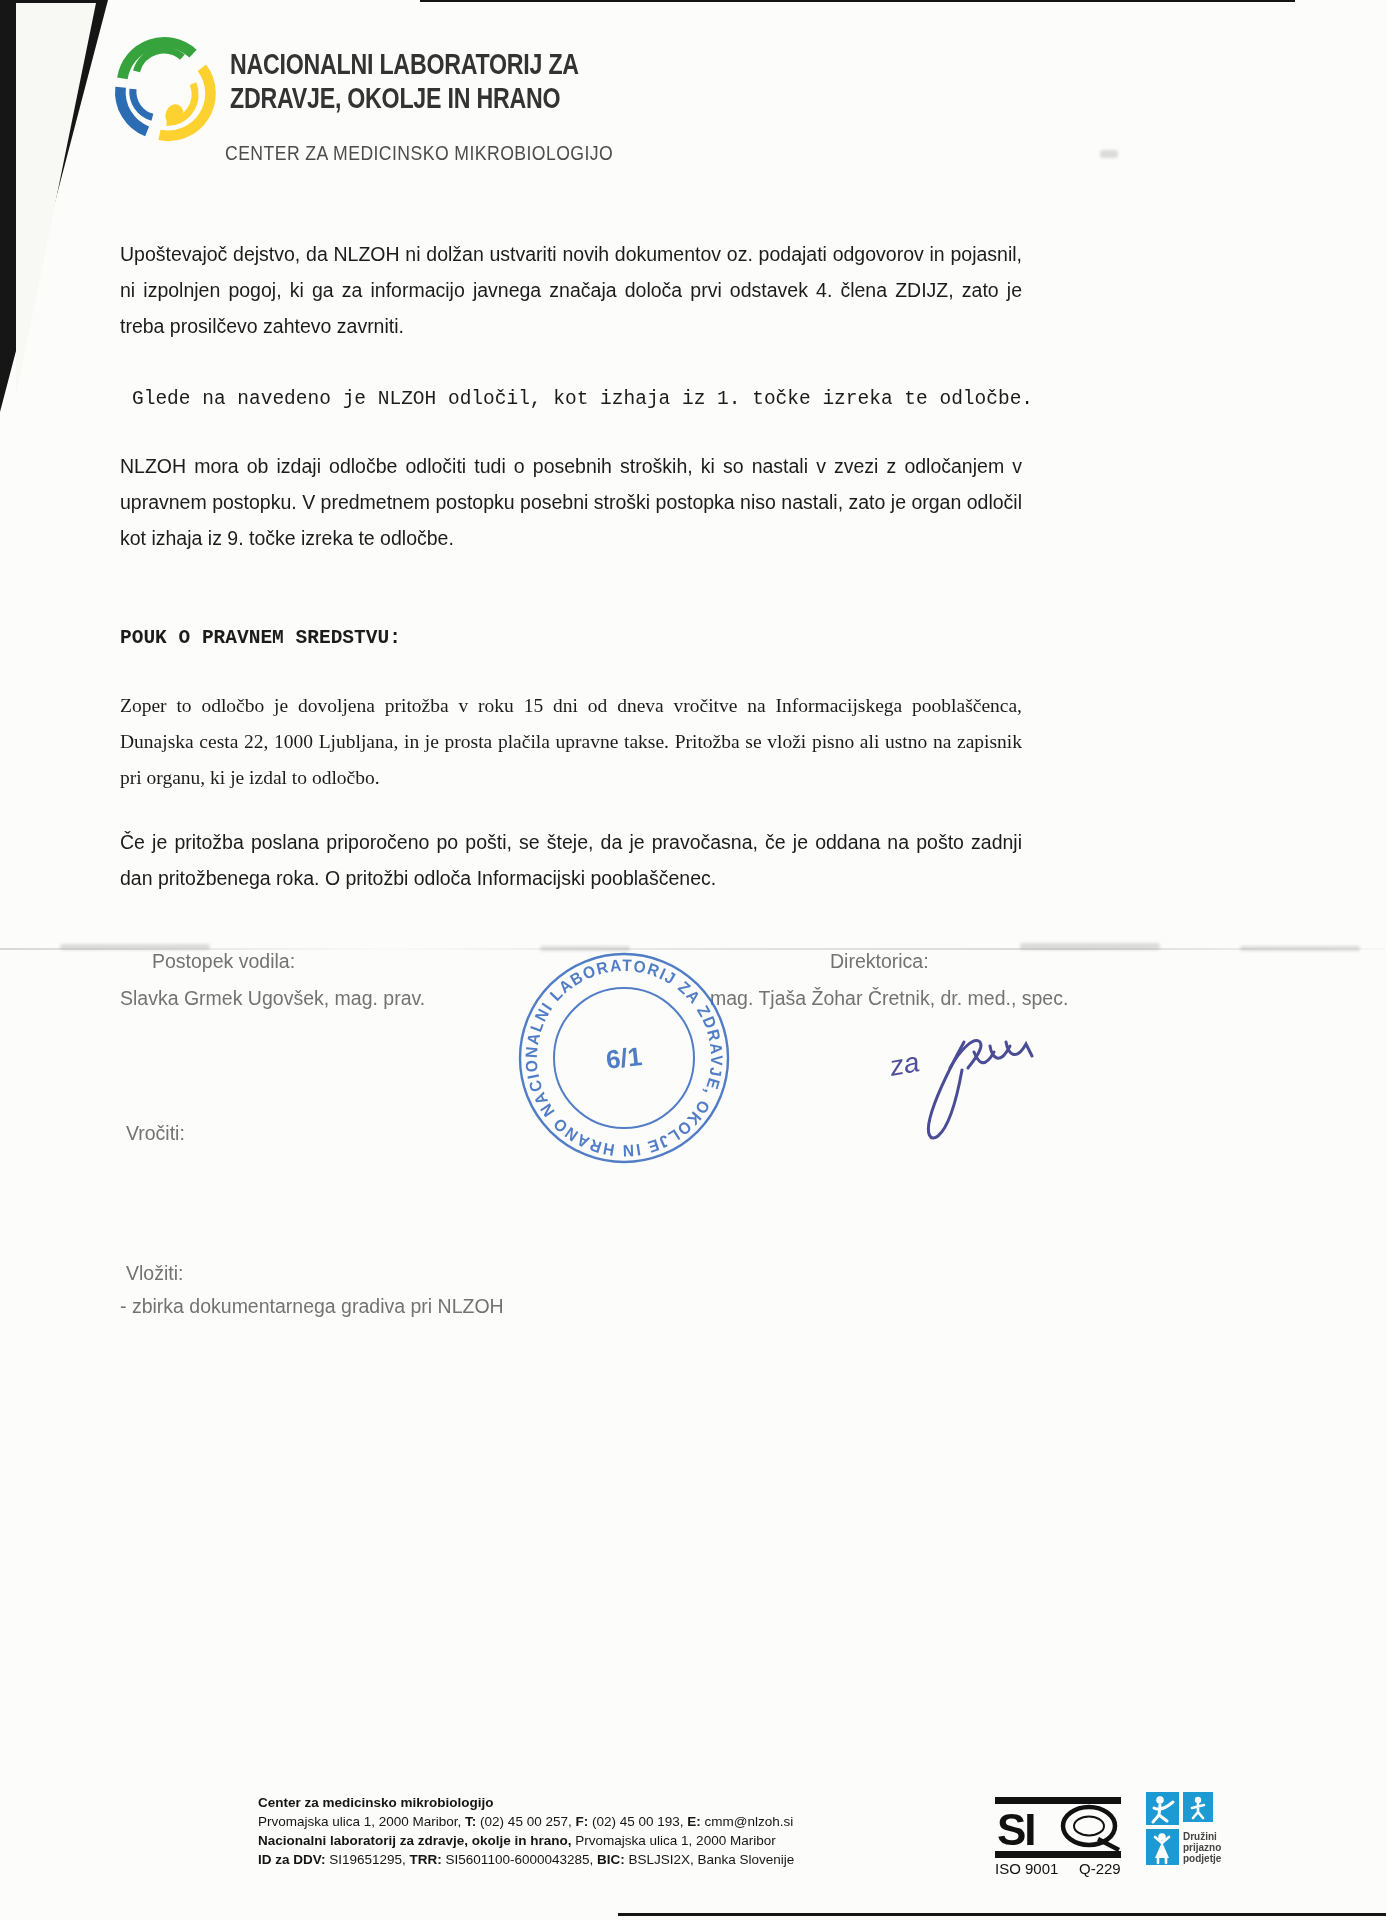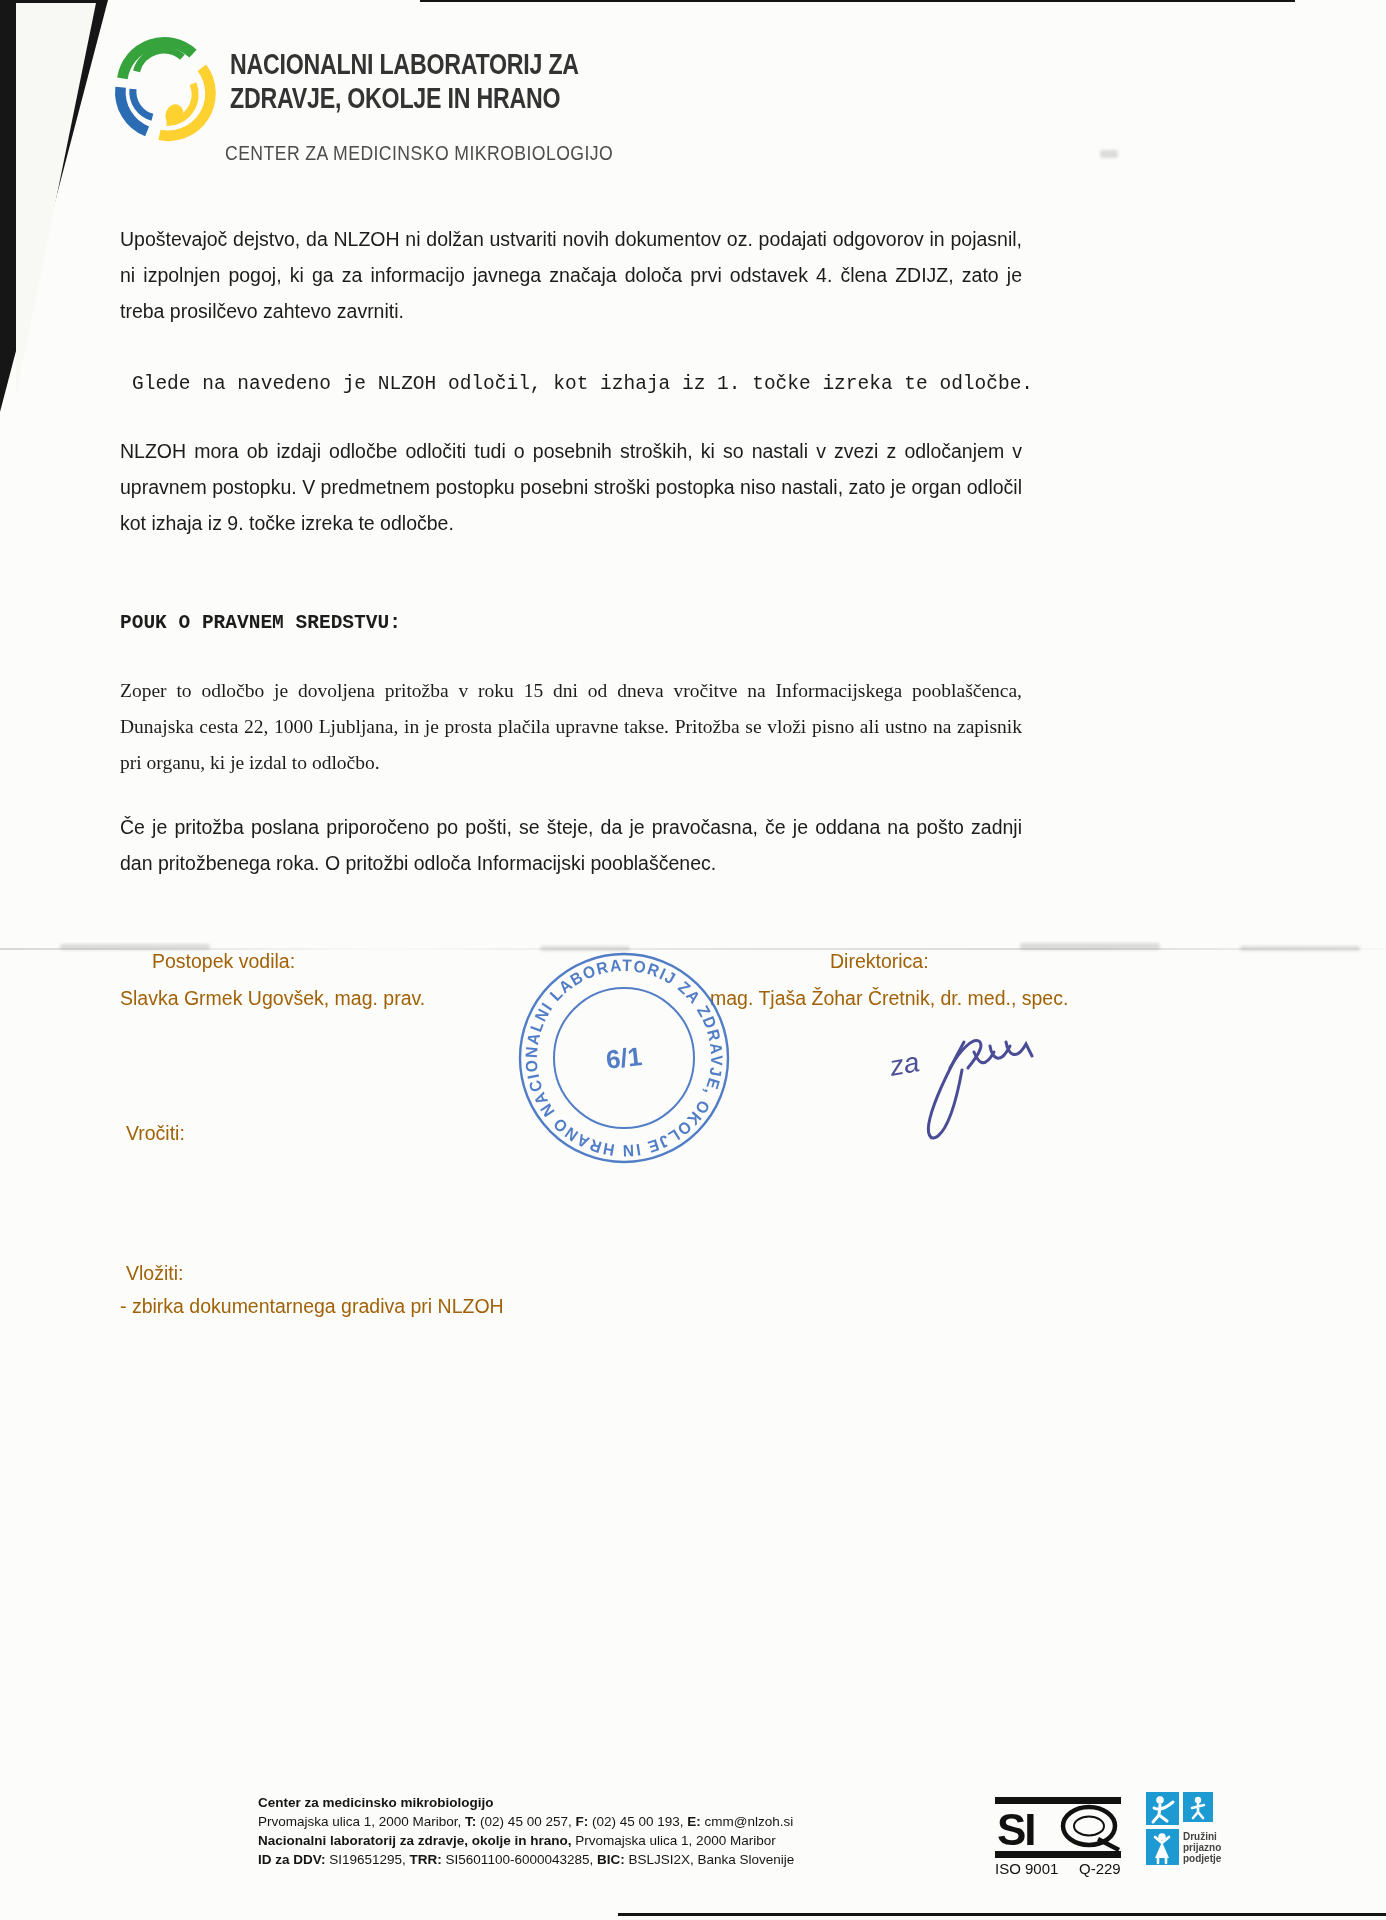--- a/index.html
+++ b/index.html
@@ -19,24 +19,24 @@
   .crease{left:0;top:948px;width:1386px;height:2px;opacity:.5;
     background:linear-gradient(to right,rgba(150,150,150,.7),rgba(200,200,200,.1) 28%,rgba(160,160,160,.55) 52%,rgba(140,140,140,.6) 78%,rgba(190,190,190,.15));}
   .smudge{background:#9a9a9a;opacity:.33;filter:blur(1.5px);border-radius:3px;}
   
   .orgname{left:230px;top:47px;font-size:29px;font-weight:700;color:#333;
     line-height:34px;letter-spacing:-.3px;transform:scaleX(.8);transform-origin:0 0;white-space:nowrap;}
   .centerline{left:225px;top:141px;font-size:21px;color:#4d4d4d;letter-spacing:.5px;
     transform:scaleX(.84);transform-origin:0 0;white-space:nowrap;}
   
   .para{position:absolute;left:120px;width:902px;font-size:19.5px;line-height:36px;
-    text-align:justify;color:#1c1c1c;}
+    text-align:justify;color:#1c1c1c;margin-top:15px;}
   .single{text-align:left;font-family:Liberation Mono, monospace;}
   .bold{font-weight:700;}
-  .label19{position:absolute;font-size:19.5px;color:#a16207;white-space:nowrap;}
+  .label19{position:absolute;font-size:19.5px;color:#737373;white-space:nowrap;}
   
   .bar{display:inline-block;background:#0a0a0a;height:23px;vertical-align:-5px;border-radius:2px;}
   .b1{width:46px;margin-right:5px;}
   .b2{width:35px;}
   .b3{width:45px;margin:0 3px;}
   .b4{width:93px;margin:0 3px;}
   
   .footer{left:258px;top:1793px;font-size:13.5px;line-height:19px;color:#151515;width:560px;}
   .footer .b{font-weight:700;}
   svg text{font-family:"Liberation Sans",sans-serif;}

